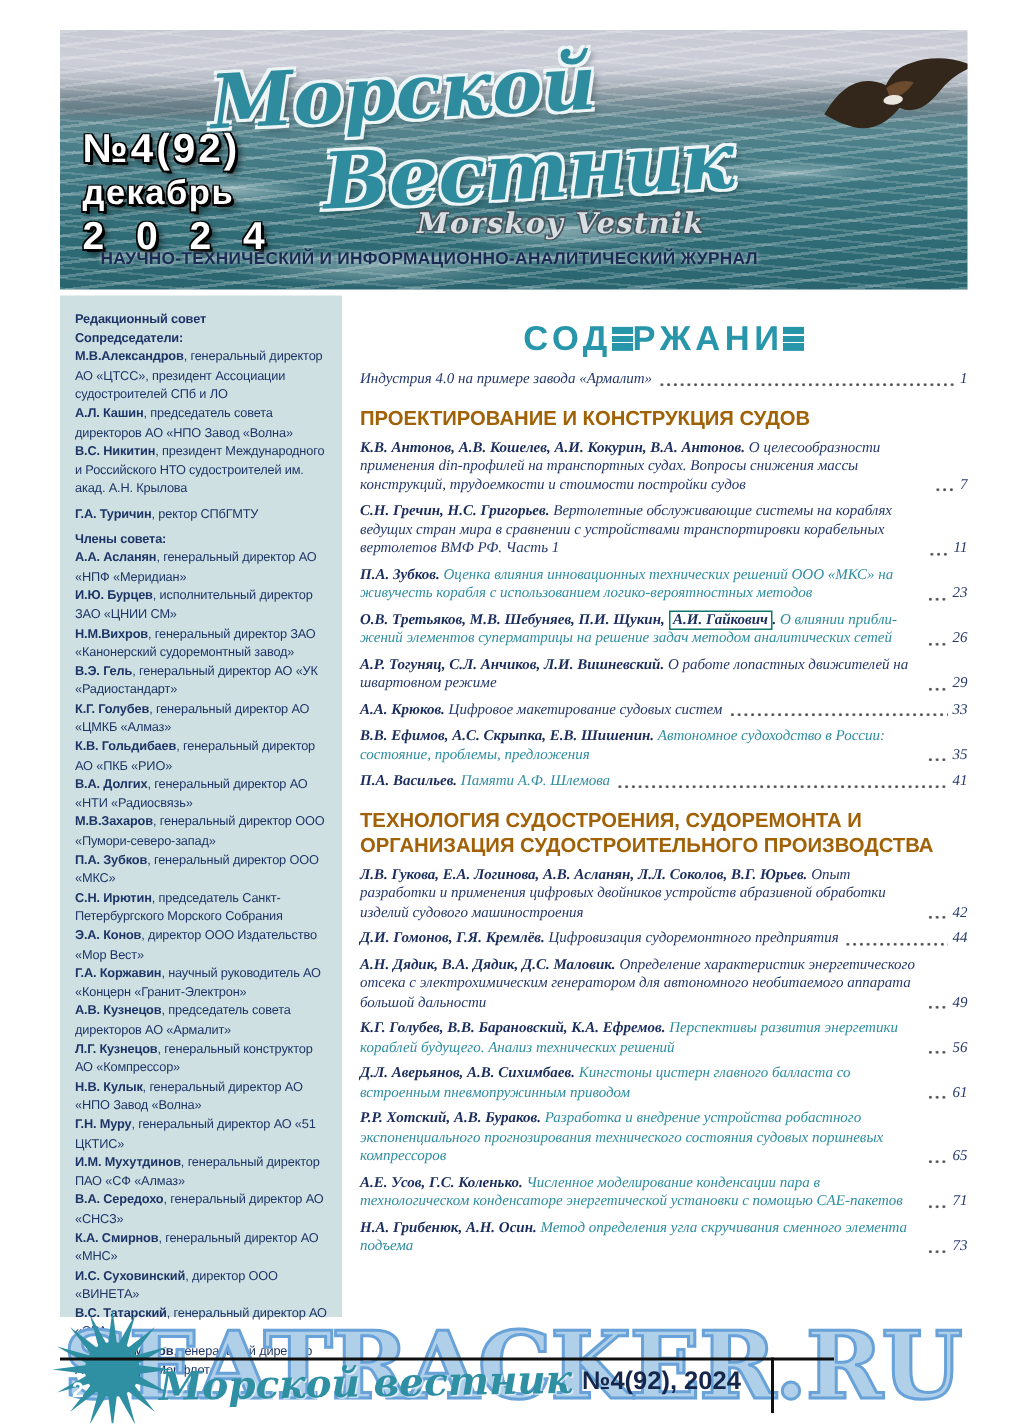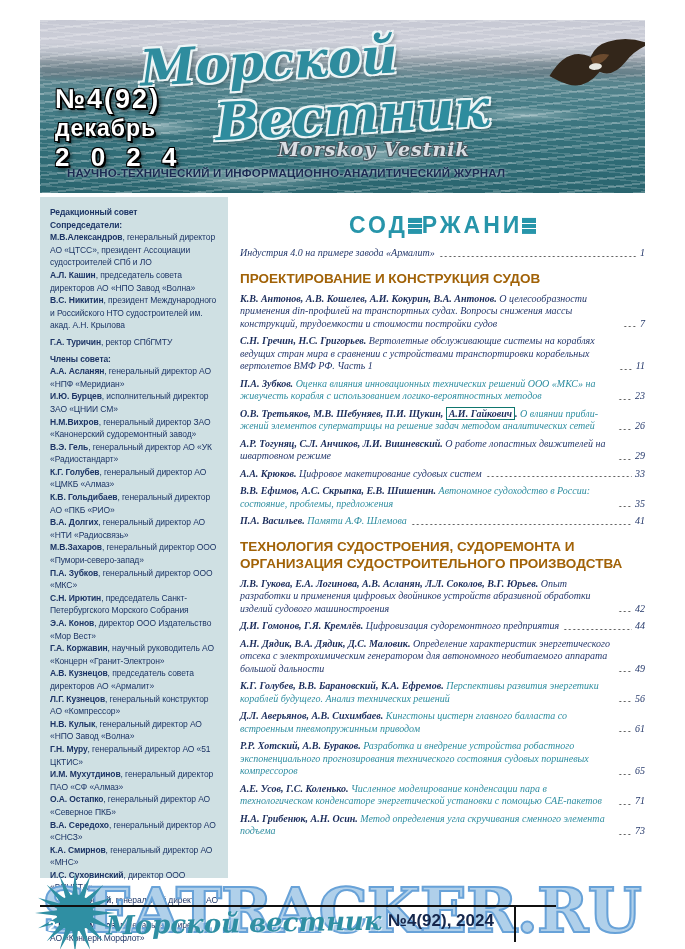--- a/index.html
+++ b/index.html
@@ -125,21 +125,20 @@
       <div class="sb-i"><b>М.В.Захаров</b>, генеральный директор ООО «Пумори-северо-запад»</div>
       <div class="sb-i"><b>П.А. Зубков</b>, генеральный директор ООО «МКС»</div>
       <div class="sb-i"><b>С.Н. Ирютин</b>, председатель Санкт-Петербургского Морского Собрания</div>
       <div class="sb-i"><b>Э.А. Конов</b>, директор ООО Издательство «Мор Вест»</div>
       <div class="sb-i"><b>Г.А. Коржавин</b>, научный руководитель АО «Концерн «Гранит-Электрон»</div>
       <div class="sb-i"><b>А.В. Кузнецов</b>, председатель совета директоров АО «Армалит»</div>
       <div class="sb-i"><b>Л.Г. Кузнецов</b>, генеральный конструктор АО «Компрессор»</div>
       <div class="sb-i"><b>Н.В. Кулык</b>, генеральный директор АО «НПО Завод «Волна»</div>
       <div class="sb-i"><b>Г.Н. Муру</b>, генеральный директор АО «51 ЦКТИС»</div>
       <div class="sb-i"><b>И.М. Мухутдинов</b>, генеральный директор ПАО «СФ «Алмаз»</div>
-      <div class="sb-i"><b>О.А. Остапко</b>, генеральный директор АО «Северное ПКБ»</div>
       <div class="sb-i"><b>В.А. Середохо</b>, генеральный директор АО «СНСЗ»</div>
       <div class="sb-i"><b>К.А. Смирнов</b>, генеральный директор АО «МНС»</div>
       <div class="sb-i"><b>И.С. Суховинский</b>, директор ООО «ВИНЕТА»</div>
       <div class="sb-i"><b>В.С. Татарский</b>, генеральный директор АО «ЭРА»</div>
       <div class="sb-i"><b>С.Г. Филимонов</b>, генеральный директор АО «Концерн Морфлот»</div>
     </aside>
 
   <main class="main">
     <h1 class="toc-title">СОД<span class="blockE">Е</span>РЖАНИ<span class="blockE">Е</span></h1>
     <div>

